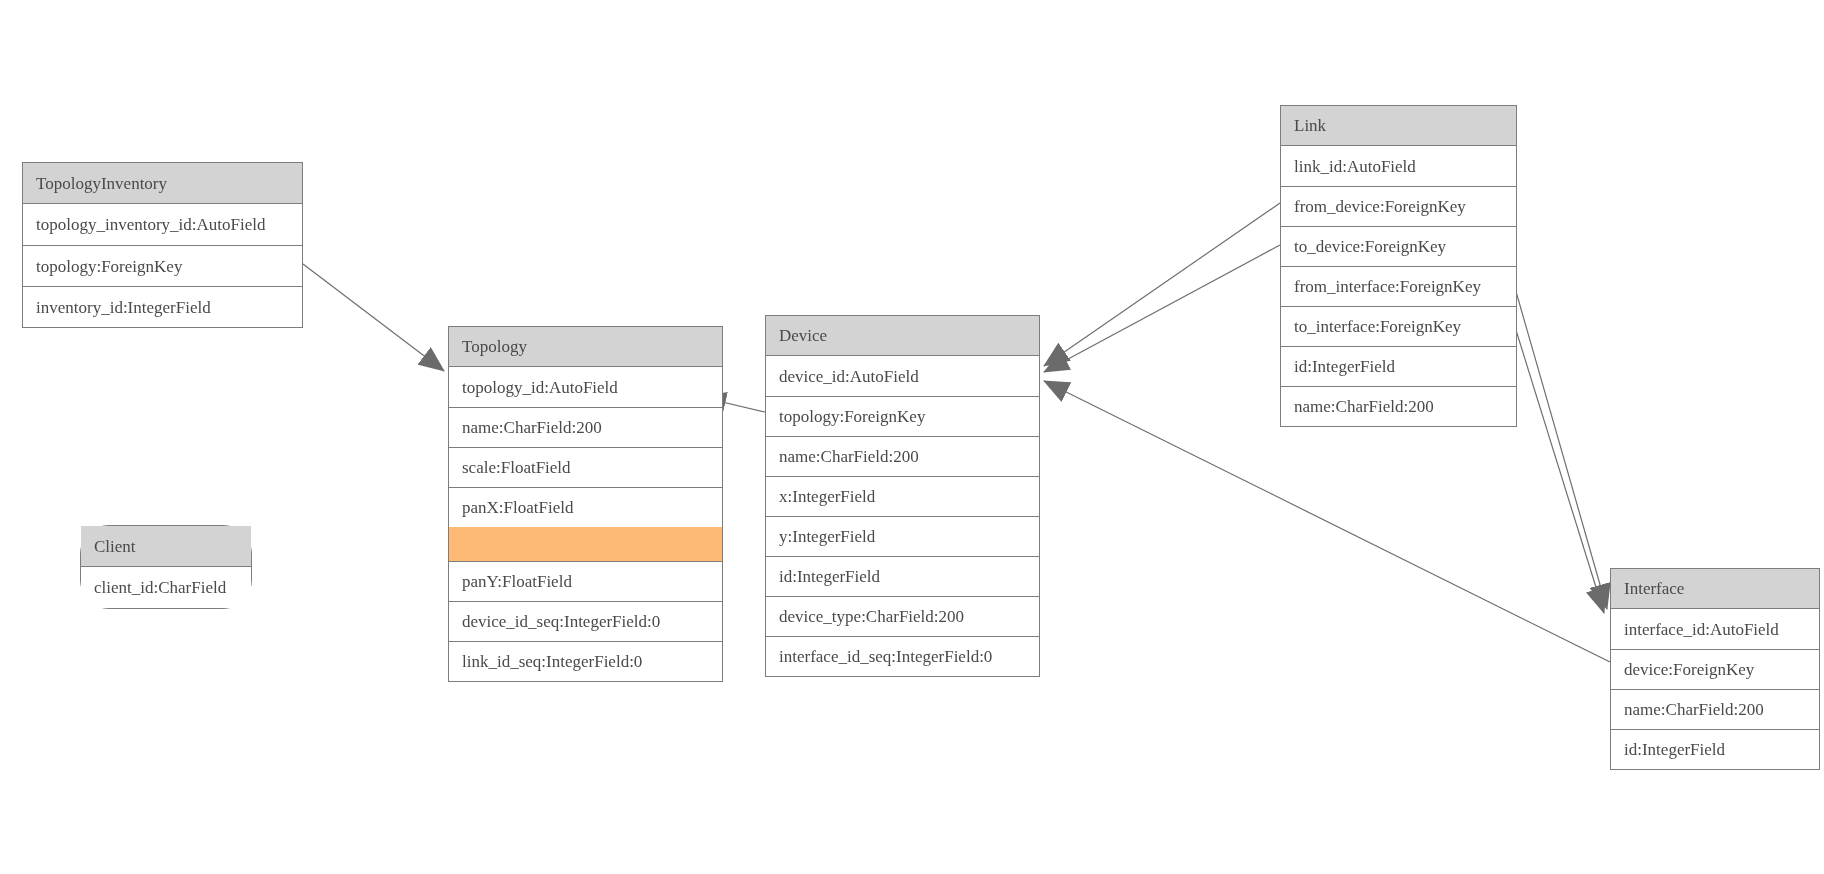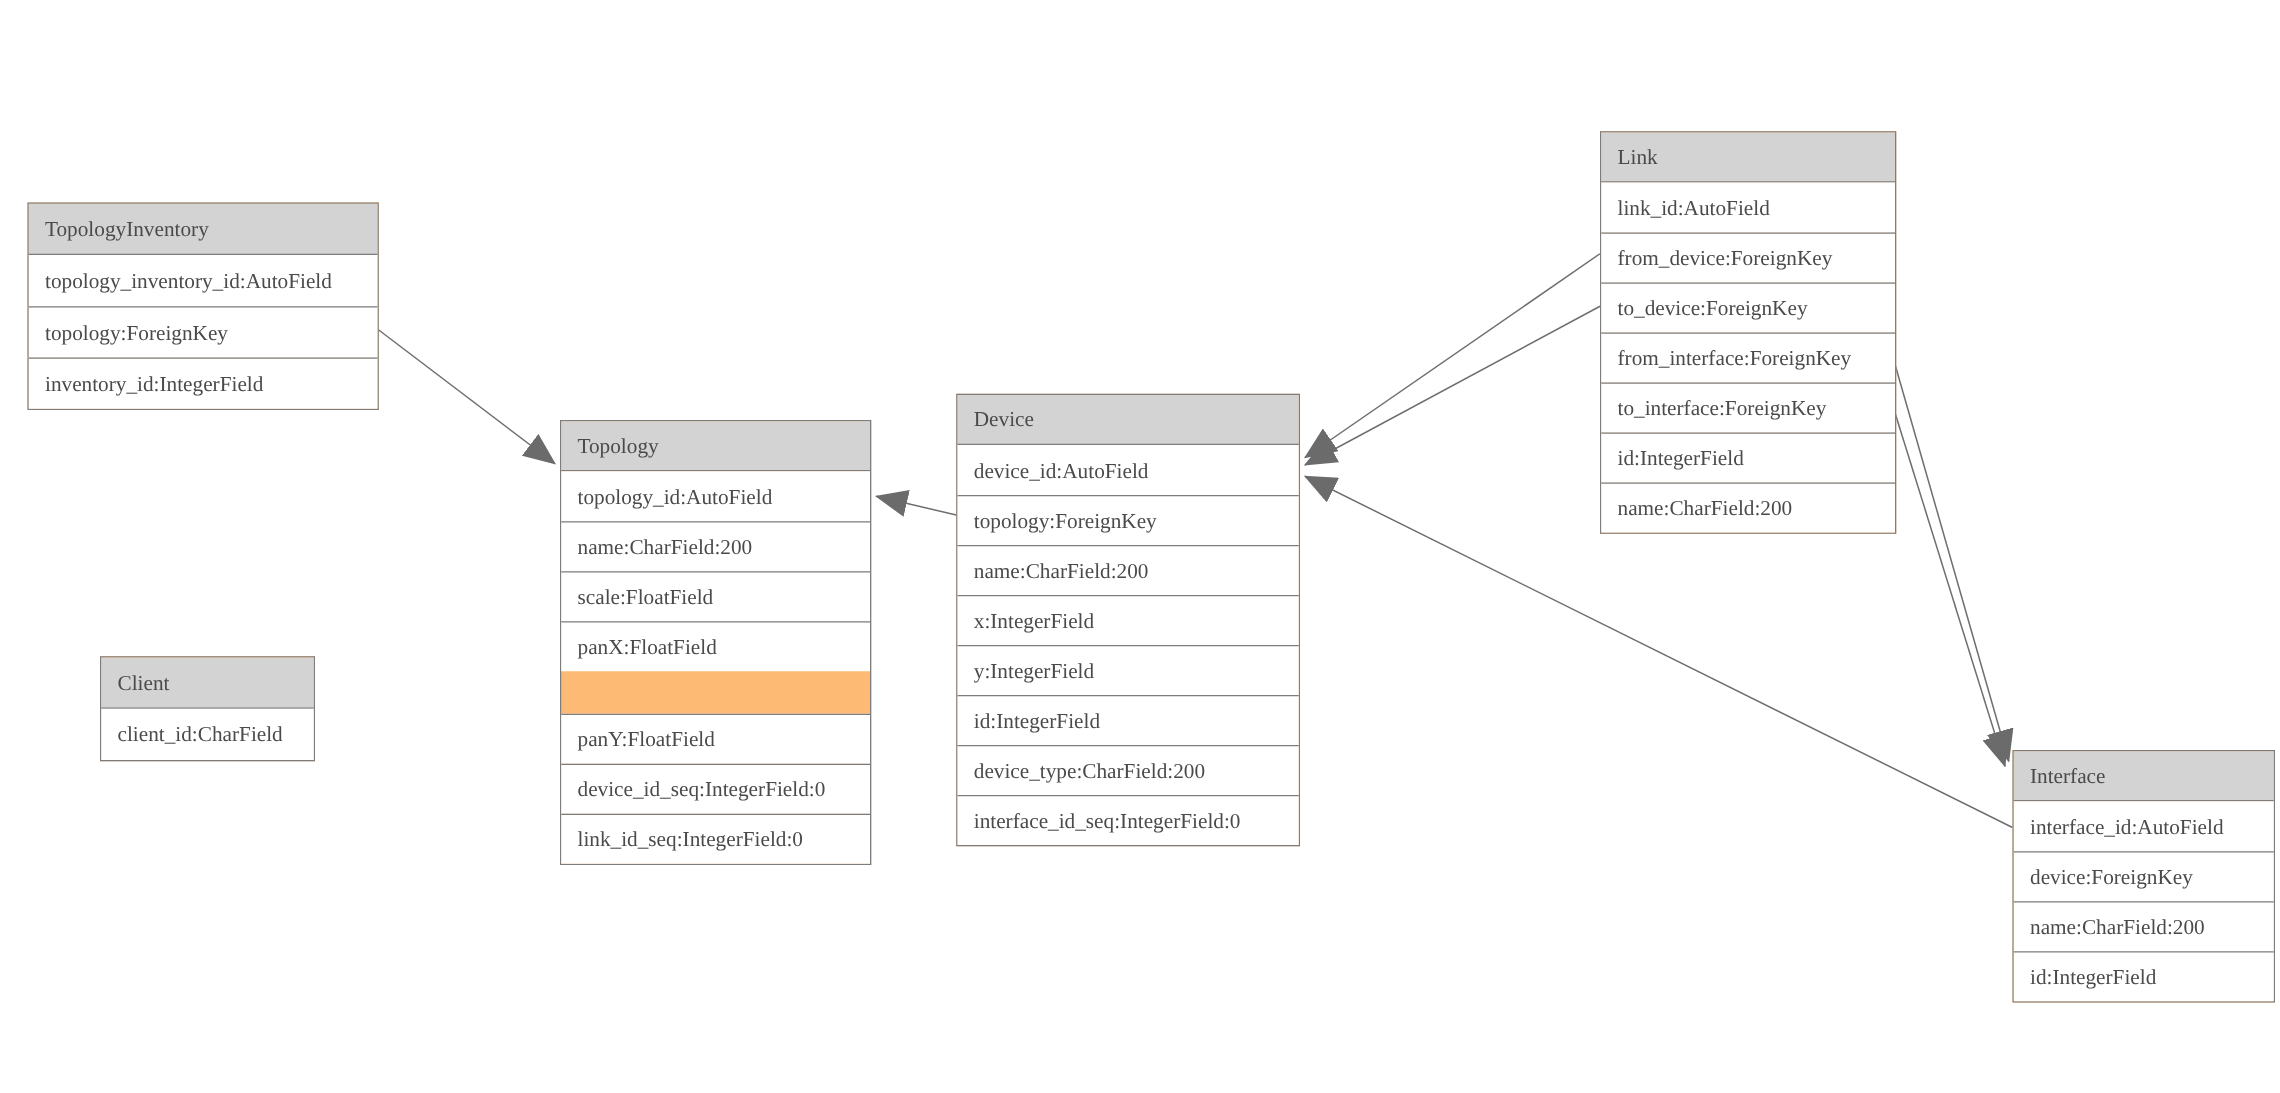--- a/index.html
+++ b/index.html
@@ -79,33 +79,33 @@
       <line x1="1515" y1="327" x2="1604" y2="613" class="relationship" marker-end="url(#arrowhead)"></line>
     </svg>
 <div class="entity" style="left: 22px; top: 162px; width: 281px;">
     <div class="entity-header" style="height: 41px;">TopologyInventory</div>
     <div class="entity-fields">
         <div class="entity-row" style="height: 41px;">topology_inventory_id:AutoField</div>
         <div class="entity-row" style="height: 41px;">topology:ForeignKey</div>
         <div class="entity-row" style="height: 41px;">inventory_id:IntegerField</div>
       </div>
   </div>
-    <div class="entity" style="left: 448px; top: 336px; width: 249px;">
+    <div class="entity" style="left: 448px; top: 326px; width: 275px;">
     <div class="entity-header" style="height: 40px;">Topology</div>
     <div class="entity-fields">
         <div class="entity-row" style="height: 40px;">topology_id:AutoField</div>
         <div class="entity-row" style="height: 40px;">name:CharField:200</div>
         <div class="entity-row" style="height: 40px;">scale:FloatField</div>
         <div class="entity-row" style="height: 40px;">panX:FloatField</div>
         <div class="entity-row" style="height: 40px; margin-top: 34px;">panY:FloatField</div>
         <div class="entity-row" style="height: 40px;">device_id_seq:IntegerField:0</div>
         <div class="entity-row" style="height: 40px;">link_id_seq:IntegerField:0</div>
       </div>
   </div>
-    <div class="entity" style="left: 80px; top: 525px; width: 172px;">
+    <div class="entity" style="left: 80px; top: 525px; width: 172px; border-radius: 29px;">
     <div class="entity-header" style="height: 41px;">Client</div>
     <div class="entity-fields">
         <div class="entity-row" style="height: 41px;">client_id:CharField</div>
       </div>
   </div>
     <div class="entity" style="left: 765px; top: 315px; width: 275px;">
     <div class="entity-header" style="height: 40px;">Device</div>
     <div class="entity-fields">
         <div class="entity-row" style="height: 40px;">device_id:AutoField</div>
         <div class="entity-row" style="height: 40px;">topology:ForeignKey</div>
@@ -122,21 +122,21 @@
     <div class="entity-fields">
         <div class="entity-row" style="height: 40px;">link_id:AutoField</div>
         <div class="entity-row" style="height: 40px;">from_device:ForeignKey</div>
         <div class="entity-row" style="height: 40px;">to_device:ForeignKey</div>
         <div class="entity-row" style="height: 40px;">from_interface:ForeignKey</div>
         <div class="entity-row" style="height: 40px;">to_interface:ForeignKey</div>
         <div class="entity-row" style="height: 40px;">id:IntegerField</div>
         <div class="entity-row" style="height: 40px;">name:CharField:200</div>
       </div>
   </div>
-    <div class="entity" style="left: 1610px; top: 600px; width: 210px;">
+    <div class="entity" style="left: 1610px; top: 568px; width: 210px;">
     <div class="entity-header" style="height: 40px;">Interface</div>
     <div class="entity-fields">
         <div class="entity-row" style="height: 40px;">interface_id:AutoField</div>
         <div class="entity-row" style="height: 40px;">device:ForeignKey</div>
         <div class="entity-row" style="height: 40px;">name:CharField:200</div>
         <div class="entity-row" style="height: 40px;">id:IntegerField</div>
       </div>
   </div>
   </div>
 

